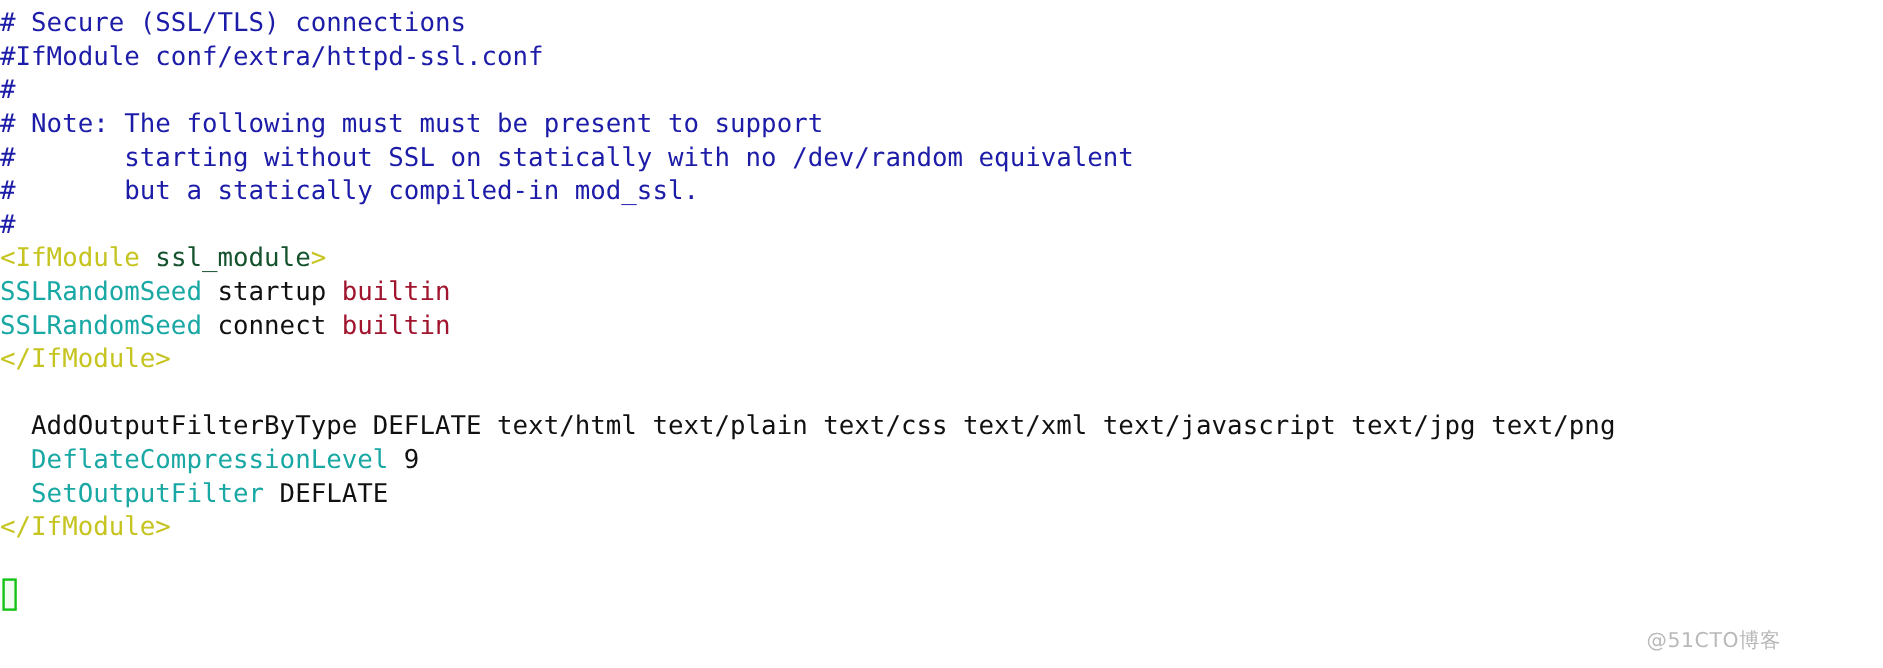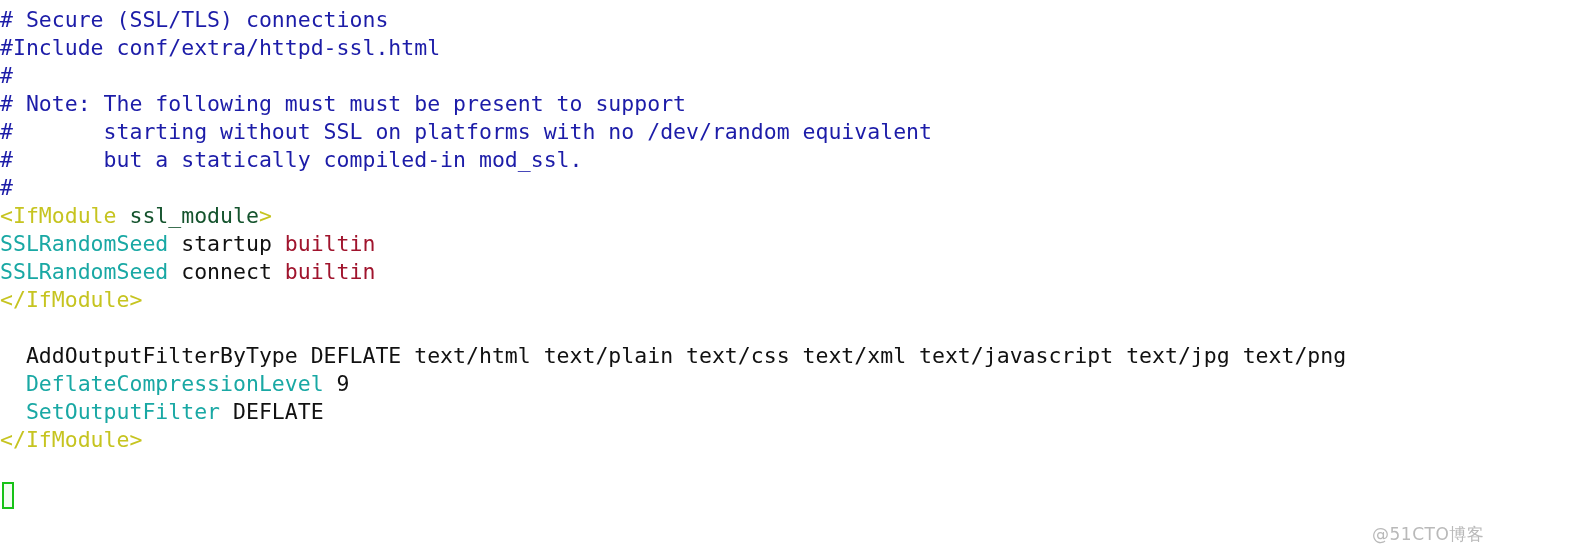--- a/index.html
+++ b/index.html
@@ -108,24 +108,24 @@
     letter-spacing: 0.5px;
   }
 </style>
 </head>
 <body>
 
 <div id="terminal">
 
   <div id="code-area">
       <div class="code-line"><span class="tok-comment"># Secure (SSL/TLS) connections</span></div>
-      <div class="code-line"><span class="tok-comment">#Include conf/extra/httpd-ssl.html</span></div>
+      <div class="code-line"><span class="tok-comment">#IfModule conf/extra/httpd-ssl.conf</span></div>
       <div class="code-line"><span class="tok-comment">#</span></div>
       <div class="code-line"><span class="tok-comment"># Note: The following must must be present to support</span></div>
-      <div class="code-line"><span class="tok-comment">#       starting without SSL on platforms with no /dev/random equivalent</span></div>
+      <div class="code-line"><span class="tok-comment">#       starting without SSL on statically with no /dev/random equivalent</span></div>
       <div class="code-line"><span class="tok-comment">#       but a statically compiled-in mod_ssl.</span></div>
       <div class="code-line"><span class="tok-comment">#</span></div>
       <div class="code-line"><span class="tok-tag">&lt;IfModule </span><span class="tok-module">ssl_module</span><span class="tok-tag">&gt;</span></div>
       <div class="code-line"><span class="tok-directive">SSLRandomSeed</span><span class="tok-plain"> startup </span><span class="tok-value">builtin</span></div>
       <div class="code-line"><span class="tok-directive">SSLRandomSeed</span><span class="tok-plain"> connect </span><span class="tok-value">builtin</span></div>
       <div class="code-line"><span class="tok-tag">&lt;/IfModule&gt;</span></div>
       <div class="code-line">&nbsp;</div>
       <div class="code-line"><span class="tok-plain">  AddOutputFilterByType DEFLATE text/html text/plain text/css text/xml text/javascript text/jpg text/png</span></div>
       <div class="code-line"><span class="tok-directive">  DeflateCompressionLevel</span><span class="tok-number"> 9</span></div>
       <div class="code-line"><span class="tok-directive">  SetOutputFilter</span><span class="tok-plain"> DEFLATE</span></div>

